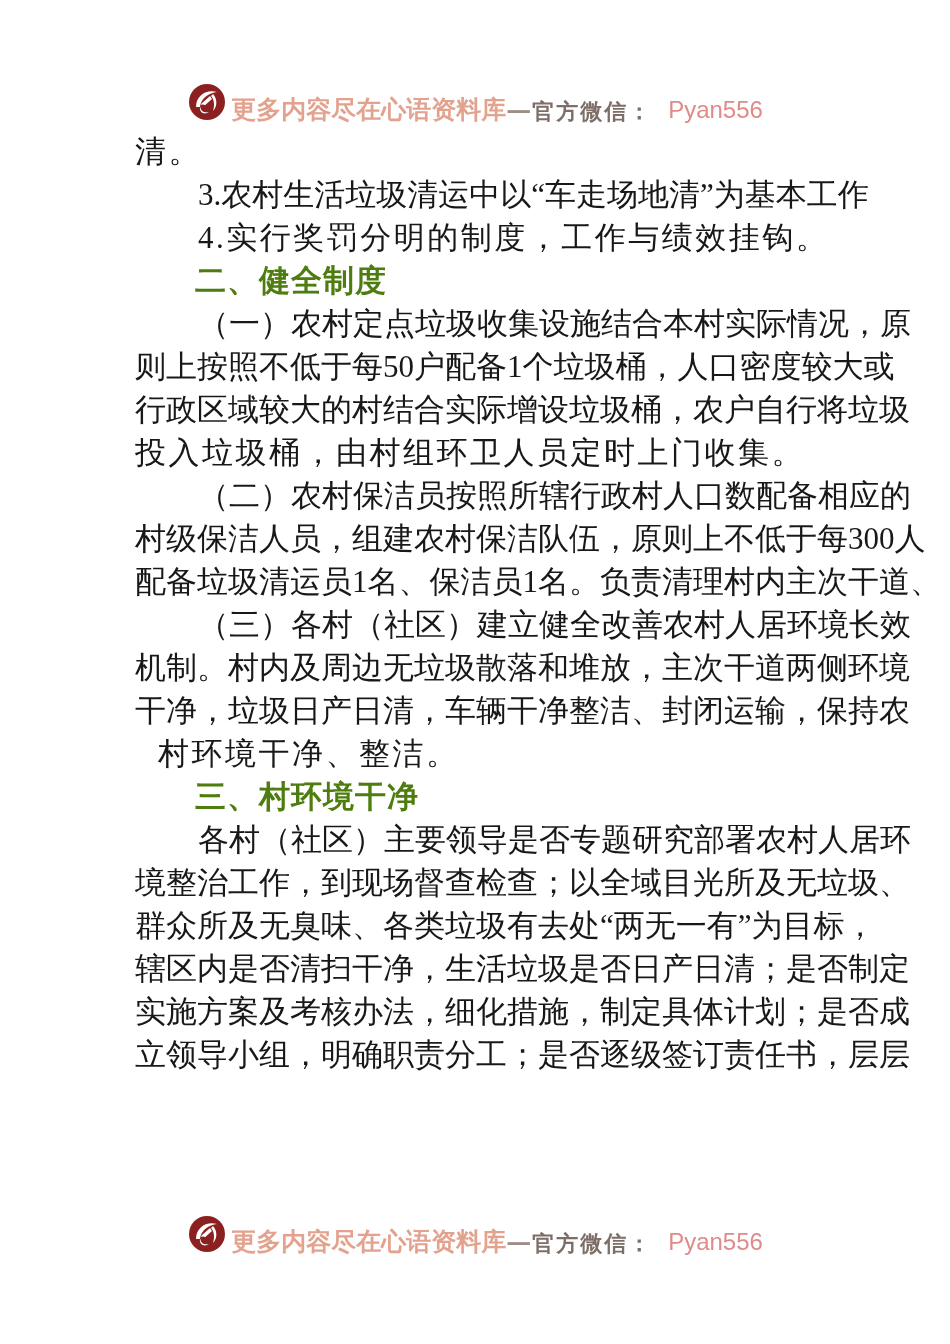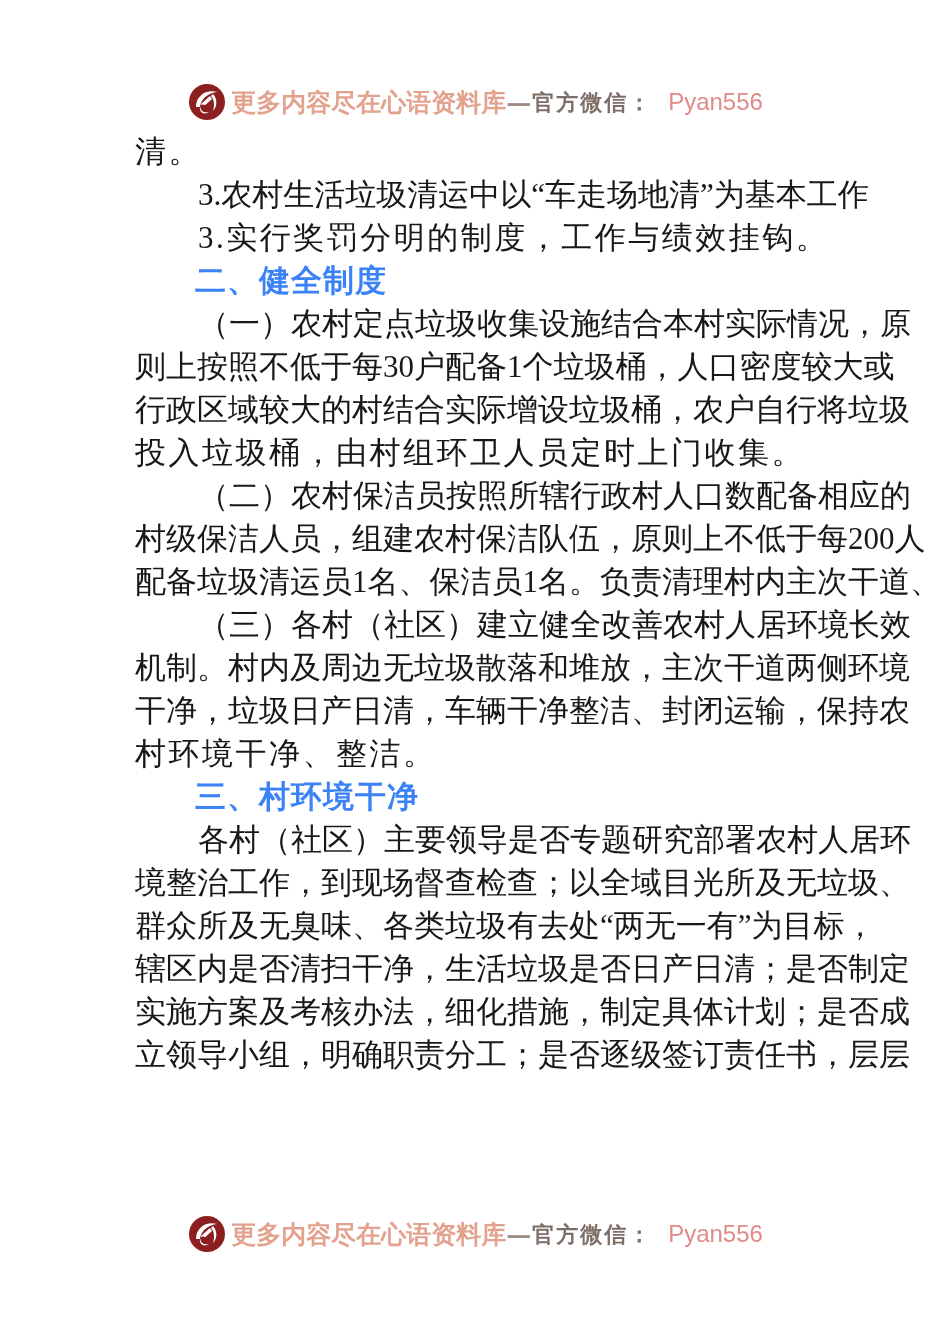--- a/index.html
+++ b/index.html
@@ -16,21 +16,21 @@
     overflow: hidden;
     font-family: "Liberation Serif", "DejaVu Serif", serif;
   }
 
   
   .watermark {
     position: absolute;
     left: 0;
     width: 950px;
     display: flex;
-    align-items: center;
+    align-items: flex-end;
     justify-content: center;
     white-space: nowrap;
   }
   .watermark-top    { top: 82px; }
   .watermark-bottom { top: 1214px; }
 
   .wm-logo {
     width: 40px;
     height: 40px;
     margin-right: 4px;
@@ -99,21 +99,21 @@
   }
   .line.just > span { display: inline-block; }
 
   .line.indent { padding-left: 63px; }
 
   .heading {
     font-family: "DejaVu Serif", "Liberation Serif", serif;
     font-size: 31px;
     line-height: 43px;
     font-weight: bold;
-    color: #3b82f6;
+    color: #4d7c0f;
     padding-left: 60px;
     letter-spacing: 1px;
     height: 43px;
     white-space: nowrap;
   }
 </style>
 </head>
 <body>
 
 <div class="page">
@@ -152,21 +152,21 @@
         <span>场</span>
         <span>地</span>
         <span>清</span>
         <span>”</span>
         <span>为</span>
         <span>基</span>
         <span>本</span>
         <span>工</span>
         <span>作</span>
       </div>
-      <div class="line indent" style="letter-spacing: 2.5px;">3.实行奖罚分明的制度，工作与绩效挂钩。</div>
+      <div class="line indent" style="letter-spacing: 2.5px;">4.实行奖罚分明的制度，工作与绩效挂钩。</div>
       <div class="heading">二、健全制度</div>
       <div class="line just indent">
         <span>（</span>
         <span>一</span>
         <span>）</span>
         <span>农</span>
         <span>村</span>
         <span>定</span>
         <span>点</span>
         <span>垃</span>
@@ -188,21 +188,21 @@
       </div>
       <div class="line just">
         <span>则</span>
         <span>上</span>
         <span>按</span>
         <span>照</span>
         <span>不</span>
         <span>低</span>
         <span>于</span>
         <span>每</span>
-        <span>30</span>
+        <span>50</span>
         <span>户</span>
         <span>配</span>
         <span>备</span>
         <span>1</span>
         <span>个</span>
         <span>垃</span>
         <span>圾</span>
         <span>桶</span>
         <span>，</span>
         <span>人</span>
@@ -283,21 +283,21 @@
         <span>队</span>
         <span>伍</span>
         <span>，</span>
         <span>原</span>
         <span>则</span>
         <span>上</span>
         <span>不</span>
         <span>低</span>
         <span>于</span>
         <span>每</span>
-        <span>200</span>
+        <span>300</span>
         <span>人</span>
       </div>
       <div class="line just">
         <span>配</span>
         <span>备</span>
         <span>垃</span>
         <span>圾</span>
         <span>清</span>
         <span>运</span>
         <span>员</span>
@@ -394,21 +394,21 @@
         <span>、</span>
         <span>封</span>
         <span>闭</span>
         <span>运</span>
         <span>输</span>
         <span>，</span>
         <span>保</span>
         <span>持</span>
         <span>农</span>
       </div>
-      <div class="line" style="letter-spacing: 2.5px;">村环境干净、整洁。</div>
+      <div class="line" style="letter-spacing: 2.5px; margin-left: 23px;">村环境干净、整洁。</div>
       <div class="heading">三、村环境干净</div>
       <div class="line just indent">
         <span>各</span>
         <span>村</span>
         <span>（</span>
         <span>社</span>
         <span>区</span>
         <span>）</span>
         <span>主</span>
         <span>要</span>

